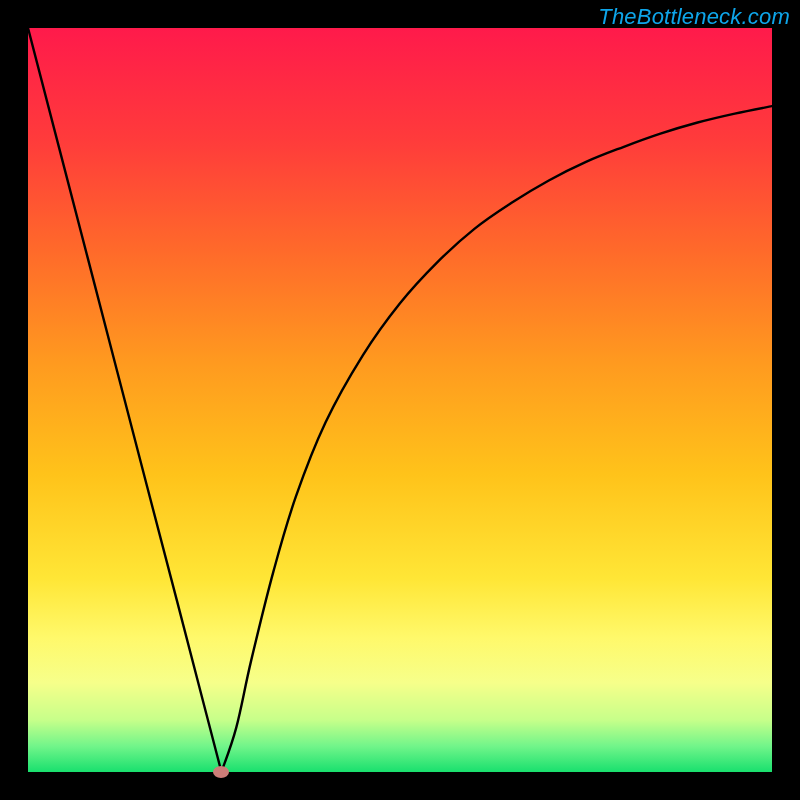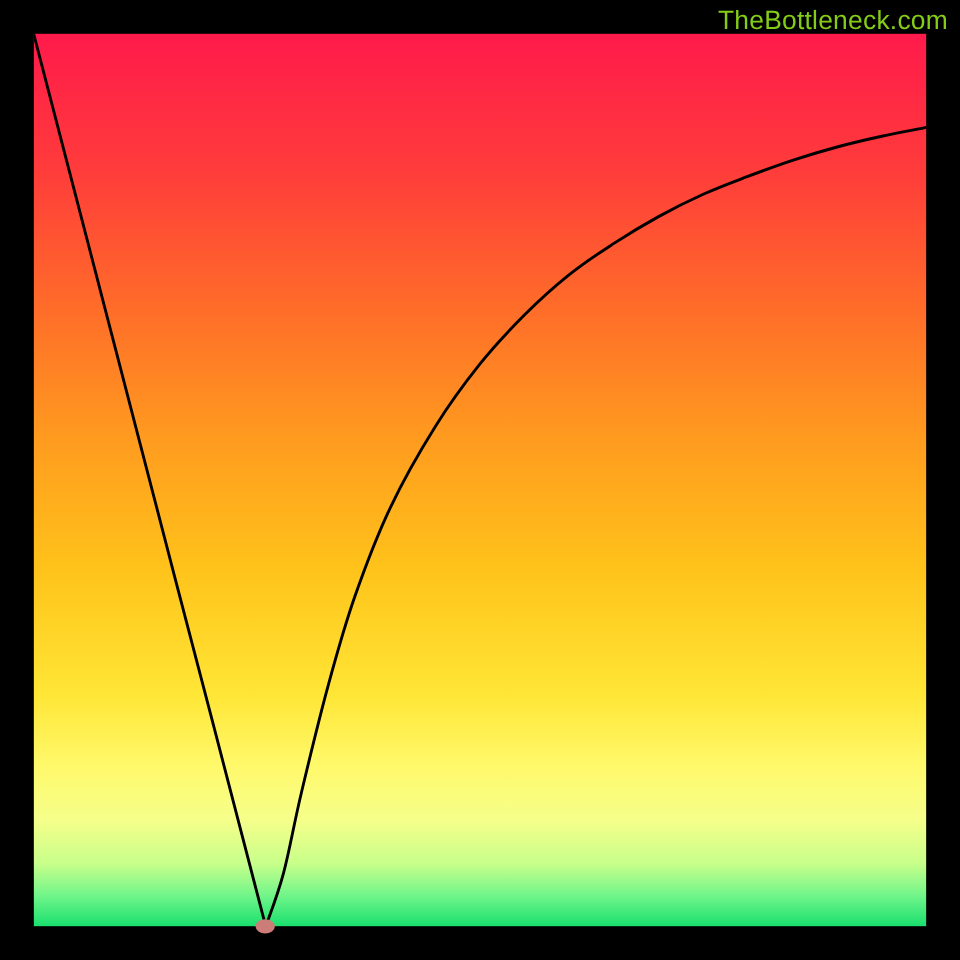--- a/index.html
+++ b/index.html
@@ -23,25 +23,26 @@
     position: absolute;
     left: 0;
     top: 0;
     width: 744px;
     height: 744px;
   }
   .watermark {
     position: absolute;
     top: 4px;
     right: 10px;
-    color: #84cc16;
+    color: #0ea5e9;
     font-size: 22px;
     font-weight: 500;
     letter-spacing: 0.2px;
     user-select: none;
+    font-style: italic;
   }
   .marker {
     position: absolute;
     width: 16px;
     height: 12px;
     border-radius: 50% / 50%;
     background: #cc7d78;
     transform: translate(-50%, -50%);
   }
   svg.curve {

